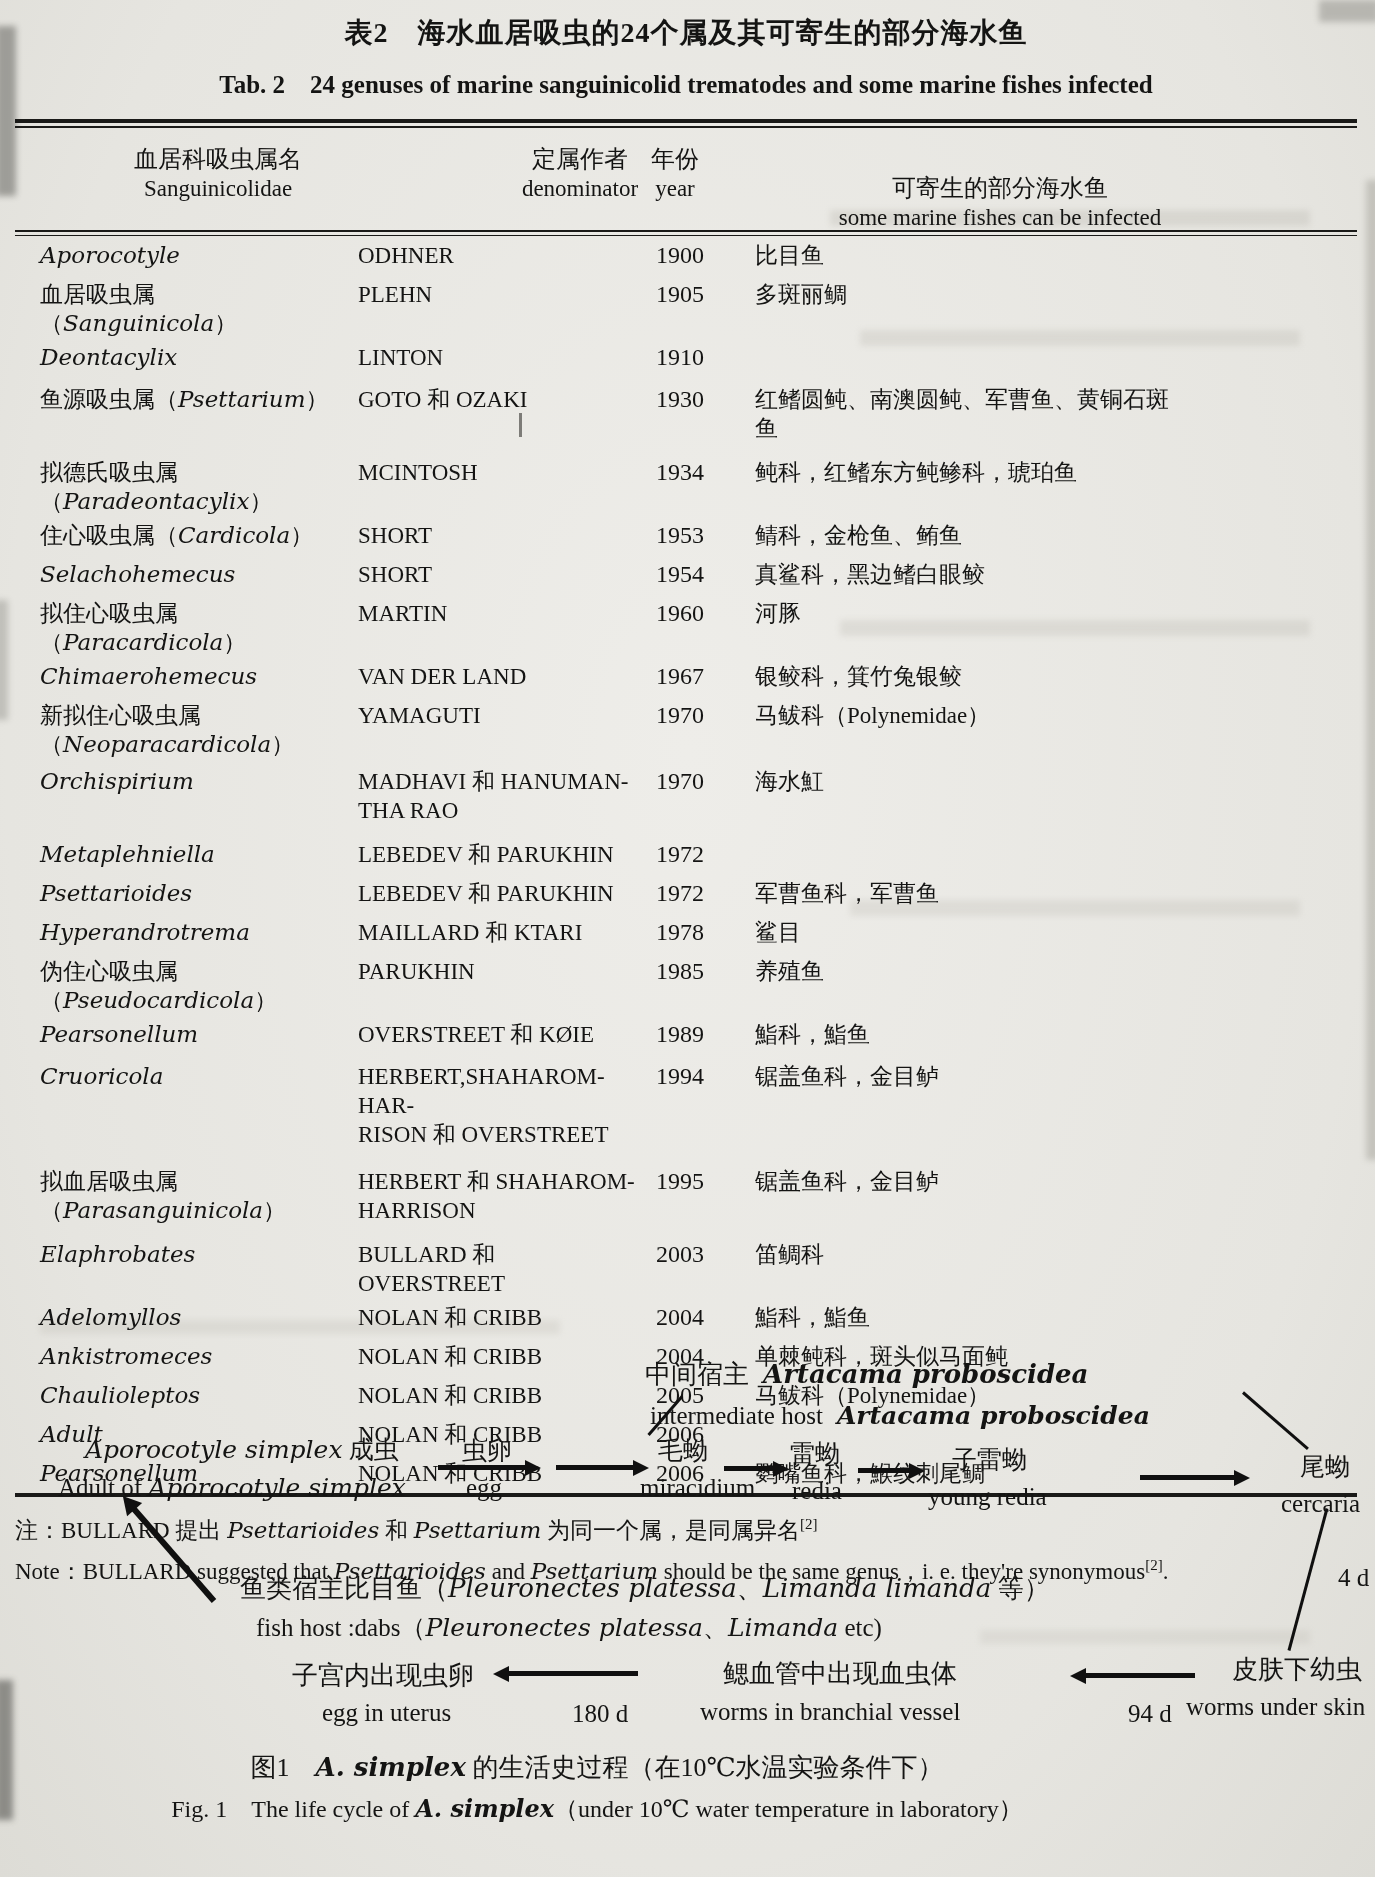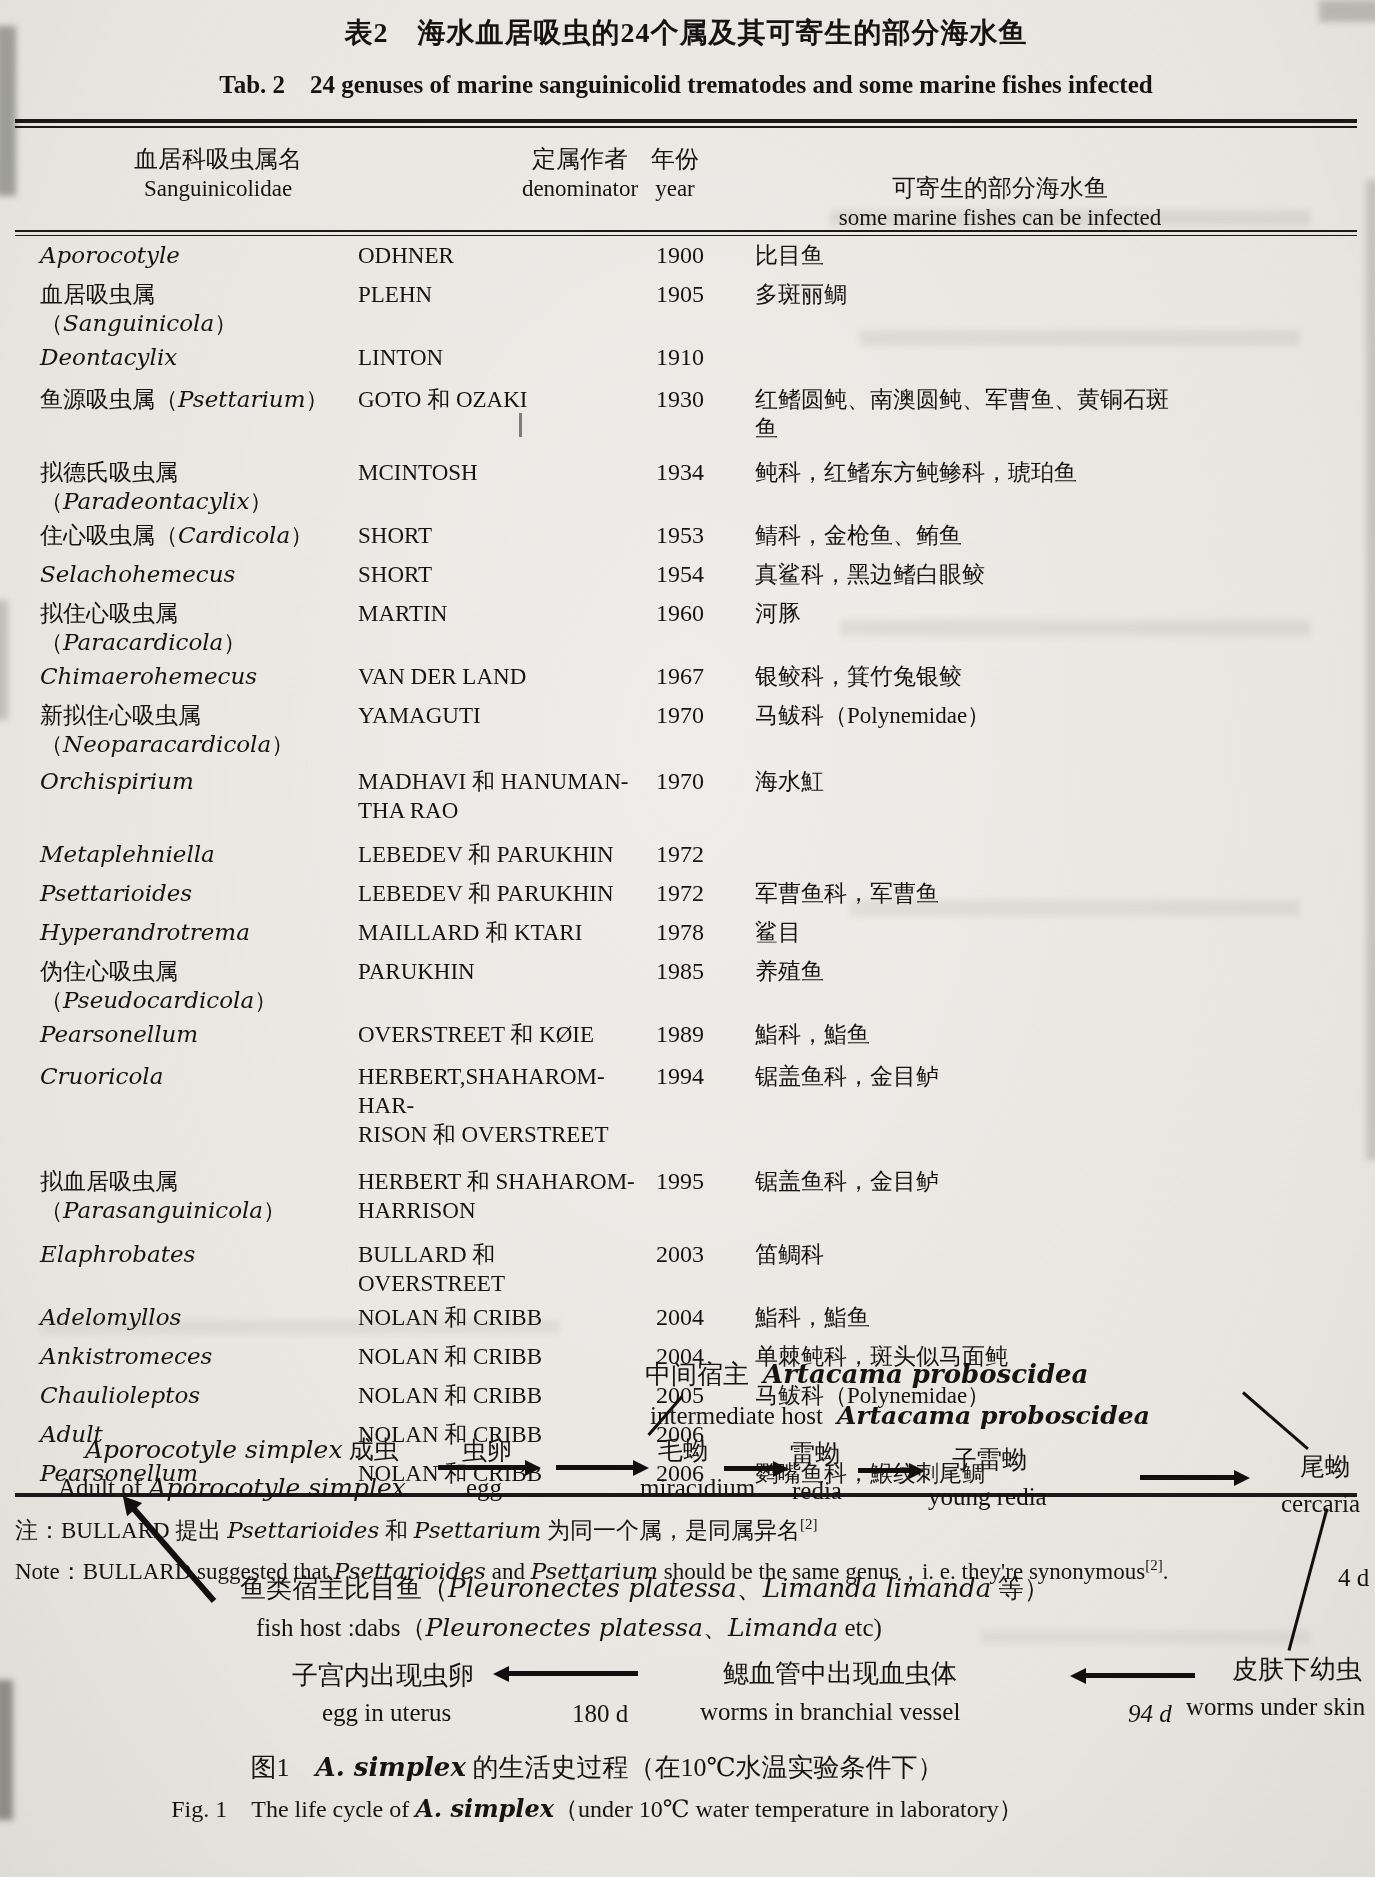--- a/index.html
+++ b/index.html
@@ -315,21 +315,21 @@
     <div class="flab" style="left:292px;top:306px;font-size:26px;">子宫内出现虫卵</div>
     <div class="flab" style="left:322px;top:343px;">egg in uterus</div>
 
     <div class="arrL" style="left:508px;top:316px;width:130px;"></div>
     <div class="flab" style="left:572px;top:344px;">180 d</div>
 
     <div class="flab" style="left:723px;top:304px;font-size:26px;">鳃血管中出现血虫体</div>
     <div class="flab" style="left:700px;top:342px;">worms in  branchial  vessel</div>
 
     <div class="arrL" style="left:1085px;top:318px;width:110px;"></div>
-    <div class="flab" style="left:1128px;top:344px;font-style:italic;">94 d</div>
+    <div class="flab" style="left:1128px;top:344px;">94 d</div>
 
     <div class="flab" style="left:1232px;top:300px;font-size:26px;">皮肤下幼虫</div>
     <div class="flab" style="left:1186px;top:337px;">worms under skin</div>
 
     <div class="fcap" style="top:395px;font-size:26px;">
       <span>图1　</span><i style="font-weight:600;">A. simplex</i><span> 的生活史过程（在10℃水温实验条件下）</span>
     </div>
     <div class="fcap" style="top:438px;font-size:24px;">
       <span>Fig. 1　The life cycle of </span><i style="font-weight:600;">A. simplex</i><span>（under 10℃ water temperature in laboratory）</span>
     </div>

